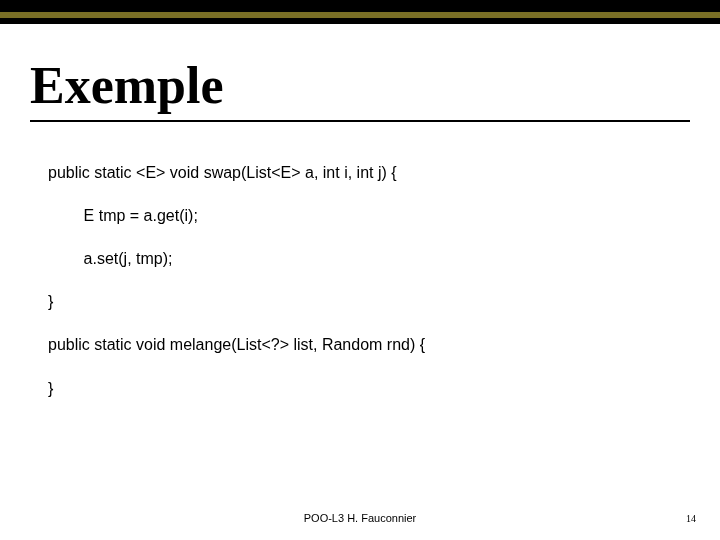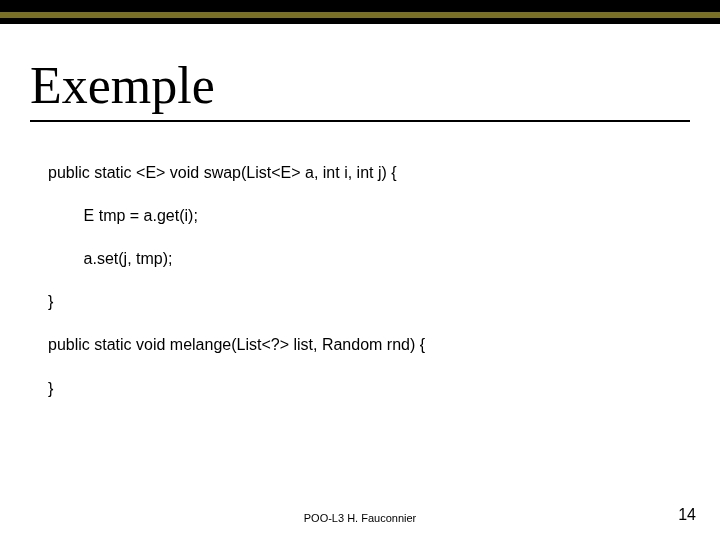--- a/index.html
+++ b/index.html
@@ -19,21 +19,21 @@
   }
   .bar-black1 { height: 12px; background: #000; }
   .bar-olive { height: 6px; background: #7a6f26; }
   .bar-black2 { height: 6px; background: #000; }
   .title {
     position: absolute;
     top: 56px;
     left: 30px;
     font-family: "Times New Roman", Times, serif;
     font-size: 52px;
-    font-weight: 400;
+    font-weight: 700;
     color: #000;
   }
   .title-underline {
     position: absolute;
     top: 120px;
     left: 30px;
     right: 30px;
     height: 2px;
     background: #000;
   }
@@ -53,22 +53,23 @@
     left: 0;
     right: 0;
     text-align: center;
     font-size: 11px;
     color: #000;
   }
   .page-number {
     position: absolute;
     bottom: 16px;
     right: 24px;
-    font-size: 16px;
+    font-size: 10px;
     color: #000;
+    font-family: Liberation Serif, serif;
   }
 </style>
 </head>
 <body>
 
 <div class="top-bars">
   <div class="bar-black1"></div>
   <div class="bar-olive"></div>
   <div class="bar-black2"></div>
 </div>

